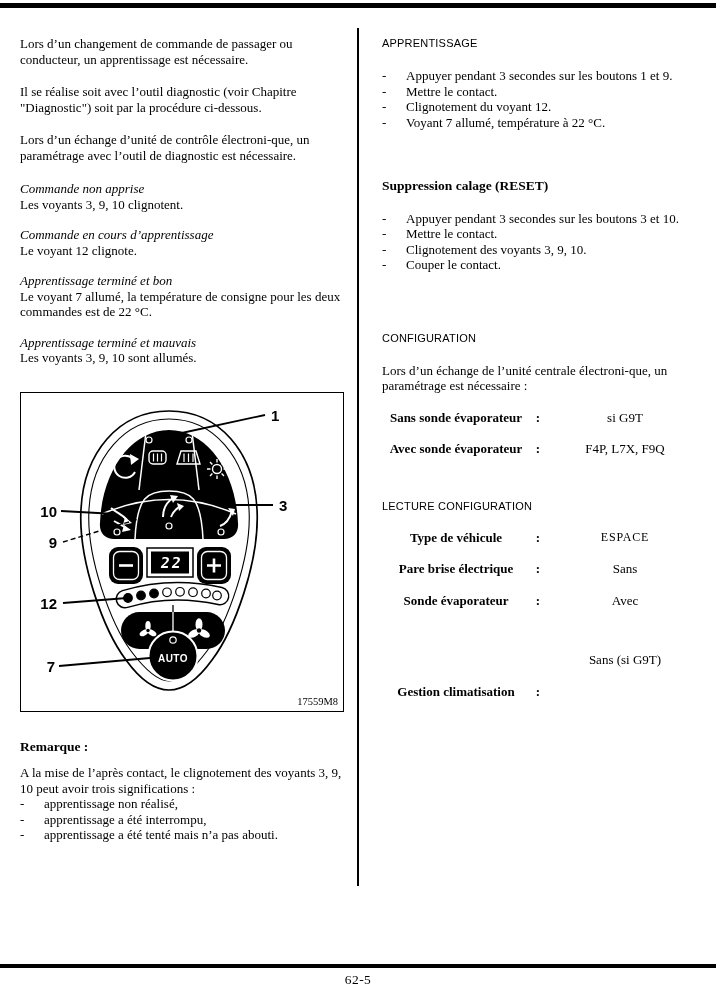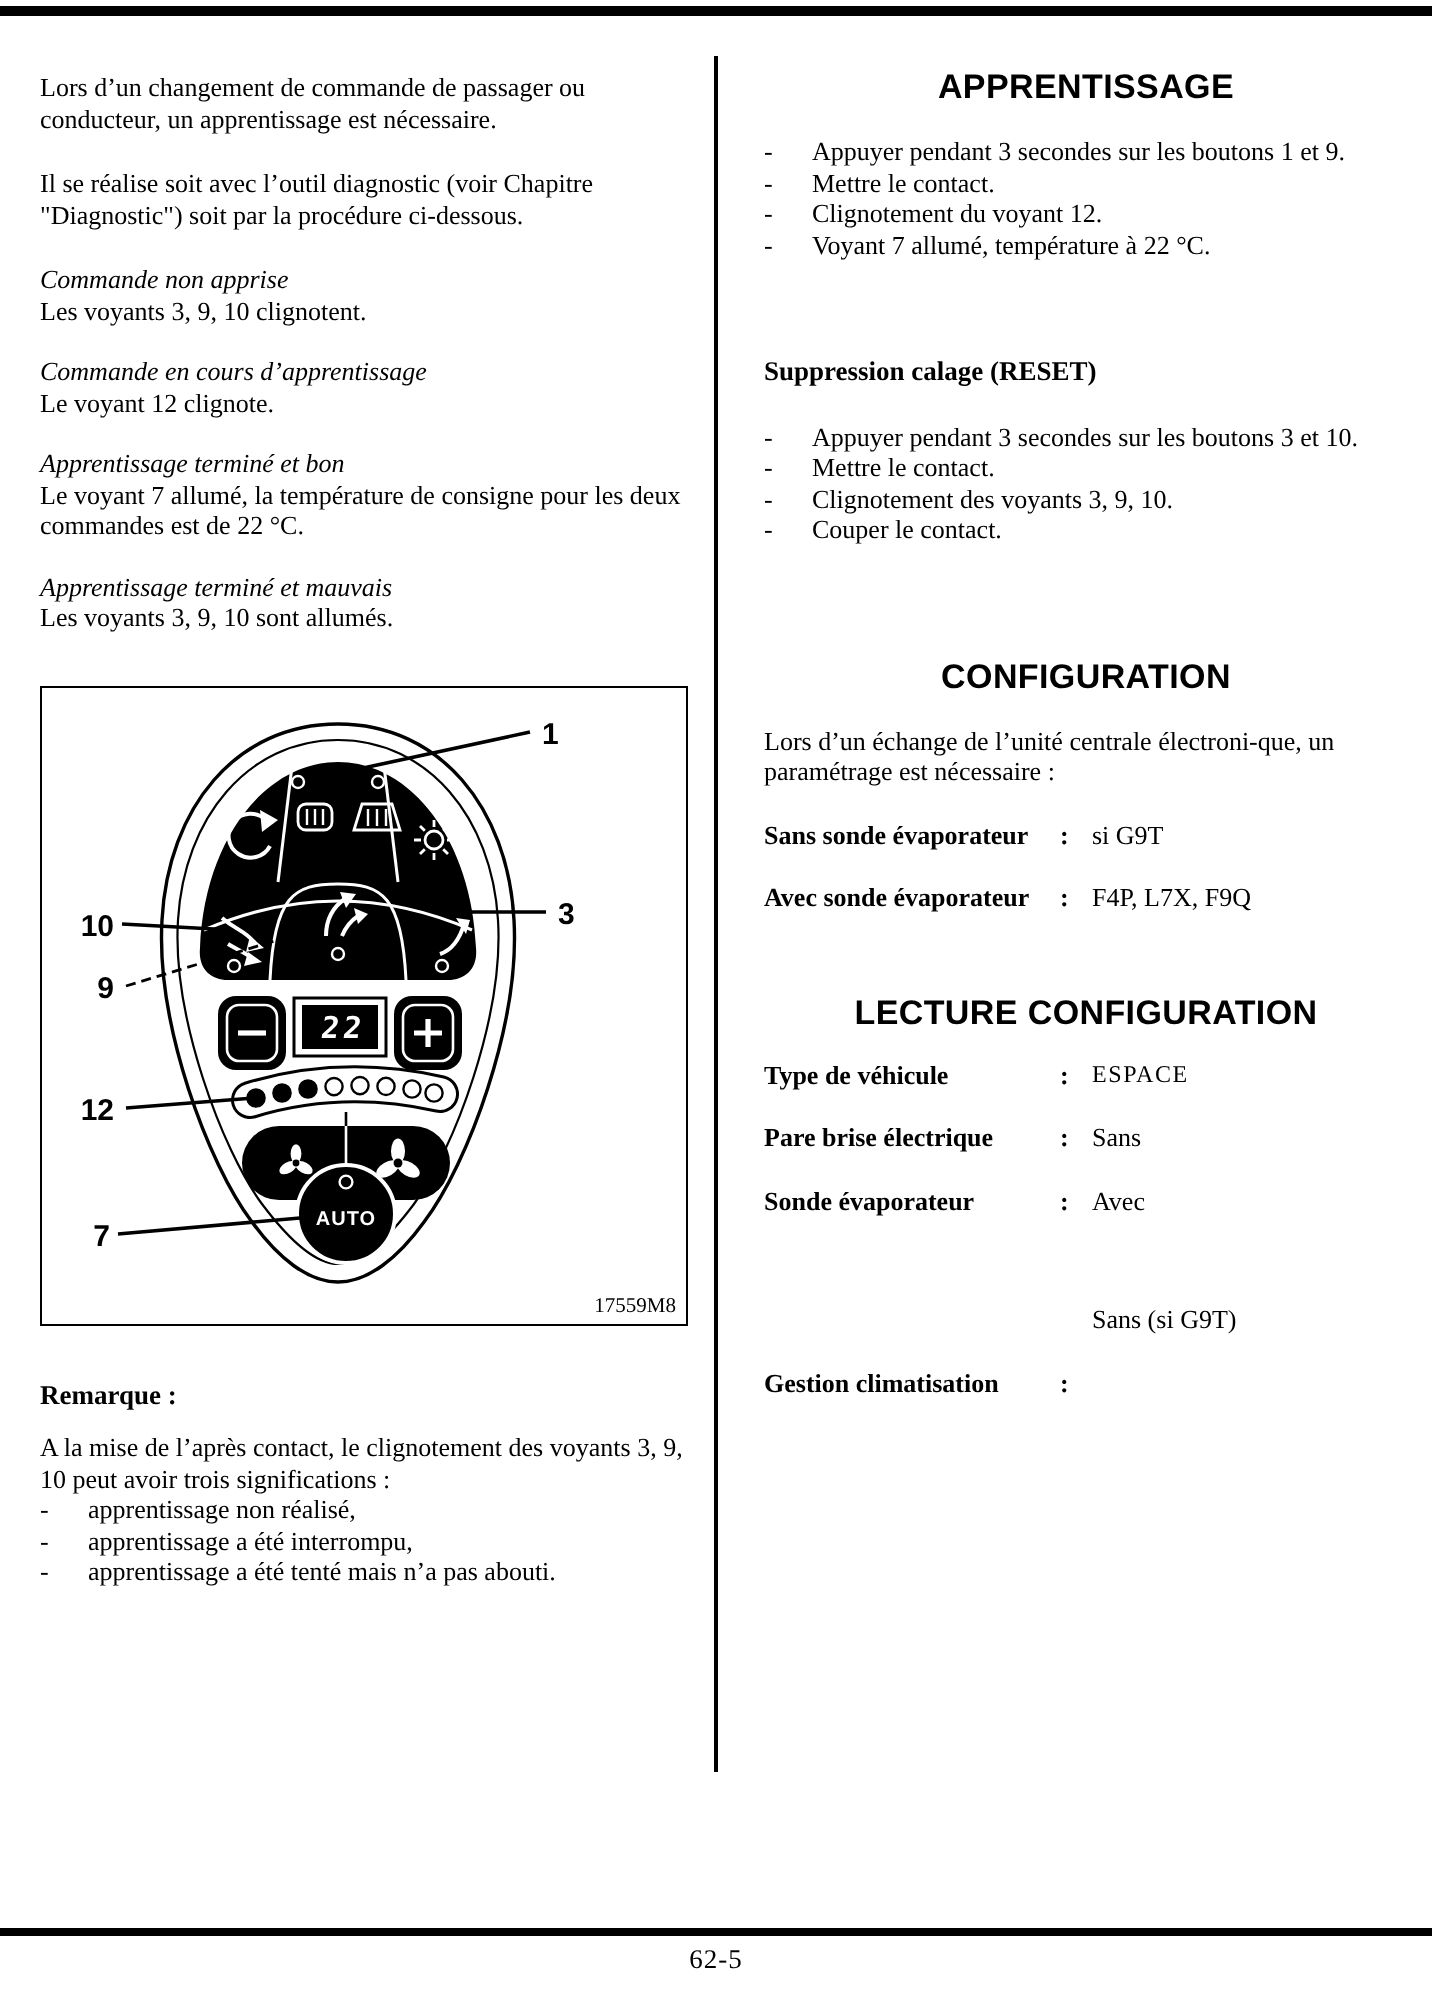--- a/index.html
+++ b/index.html
@@ -17,26 +17,26 @@
   .right-col{position:absolute;left:382px;top:0;width:322px;}
 
   p{margin:0;font-size:13px;line-height:15.5px;}
   .p-blk{margin:0 0 17px 0;}
   .first{margin-top:36px;}
   .b{font-weight:normal;}
 
   .state{margin-bottom:15px;}
   .state .ttl{font-style:italic;font-size:13px;line-height:15.5px;}
 
-  .h-sans{font-family:"Liberation Sans", sans-serif;font-weight:bold;font-size:17px;
-    letter-spacing:0.2px;line-height:15px;margin:0;text-align:center;}
+  .h-sans{font-family:"Liberation Sans", sans-serif;font-weight:normal;font-size:11px;
+    letter-spacing:0.2px;line-height:15px;margin:0;}
   .h-serif{font-weight:bold;font-size:13.5px;line-height:15.5px;margin:0;}
 
   .mt36{margin-top:36px;} .mt48{margin-top:48px;} .mt58{margin-top:58px;}
-  .mt42{margin-top:42px;} .mt17{margin-top:17px;} .mt16{margin-top:16px;}
+  .mt42{margin-top:42px;} .mt17{margin-top:17px;} .mt16{margin-top:16px;text-align:center;}
 
   .blist{margin-top:17px;}
   .bi{display:flex;font-size:13px;line-height:15.5px;}
   .bi .dash{width:24px;flex:0 0 24px;}
   .bi .bt{flex:1;}
 
   .row{display:flex;font-size:13px;line-height:15.5px;}
   .row .lbl{width:148px;flex:0 0 148px;font-weight:bold;}
   .row .col{width:16px;flex:0 0 16px;font-weight:bold;}
   .row .val{flex:1;}
@@ -57,20 +57,21 @@
 </style>
 </head>
 <body>
 
 <div class="top-rule"></div>
 <div class="col-divider"></div>
 
 <div class="left-col">
   <p class="p-blk first">Lors d’un changement de commande de passager ou conducteur, un apprentissage est nécessaire.</p>
   <p class="p-blk"><span>Il se réalise soit avec l’outil diagnostic (voir Chapitre "</span><span class="b">Diagnostic</span><span>") soit par la procédure ci-dessous.</span></p>
+  <p class="p-blk" style="margin-bottom:18px;">Lors d’un échange d’unité de contrôle électroni-que, un paramétrage avec l’outil de diagnostic est nécessaire.</p>
 
   <div class="state">
     <p class="ttl">Commande non apprise</p>
     <p><span>Les voyants </span><span class="b">3, 9, 10</span><span> clignotent.</span></p>
   </div>
   <div class="state">
     <p class="ttl">Commande en cours d’apprentissage</p>
     <p><span>Le voyant </span><span class="b">12</span><span> clignote.</span></p>
   </div>
   <div class="state">

